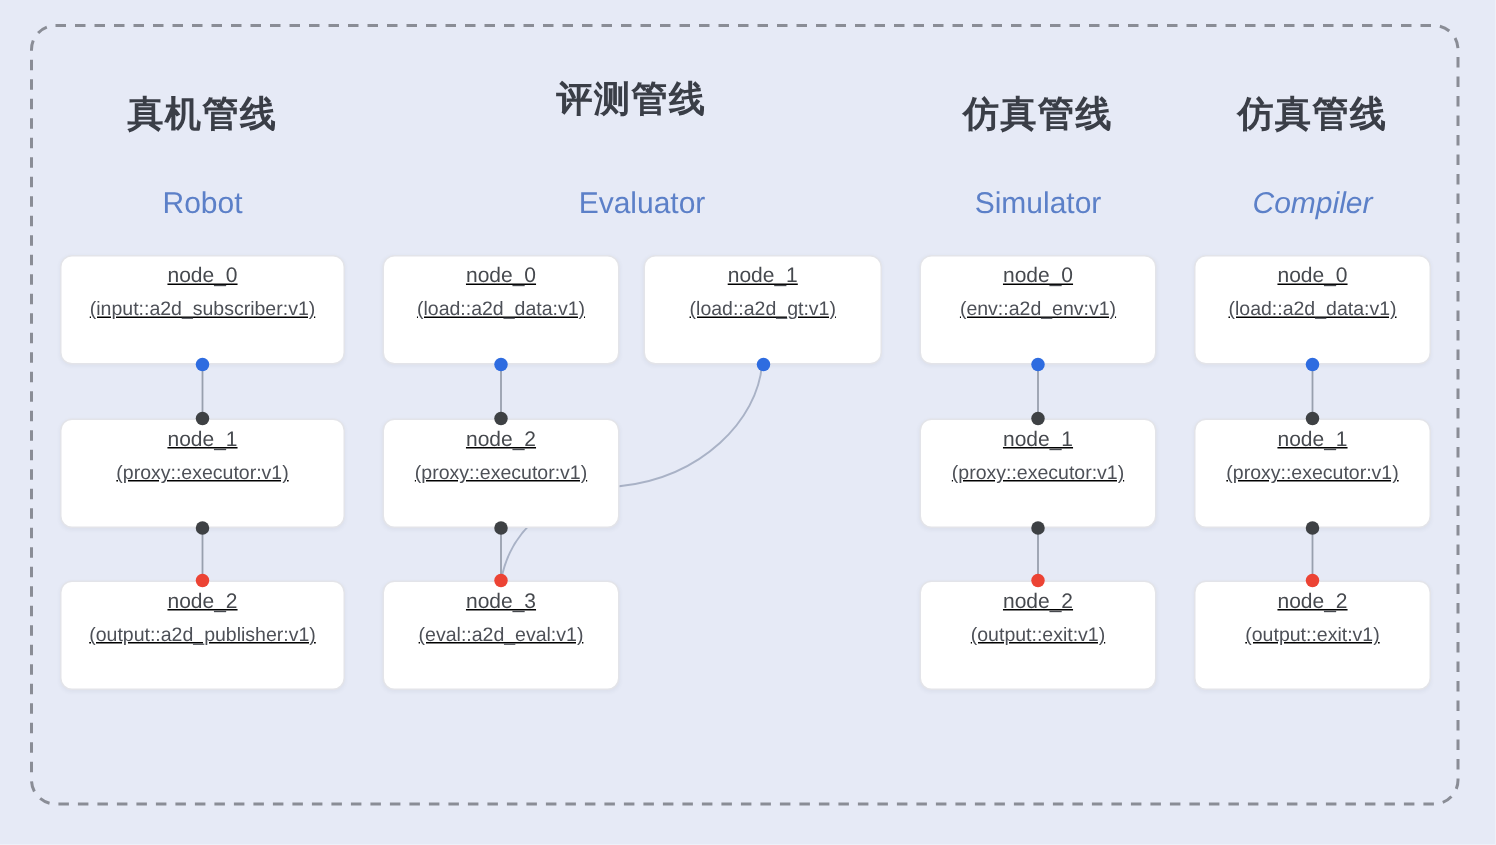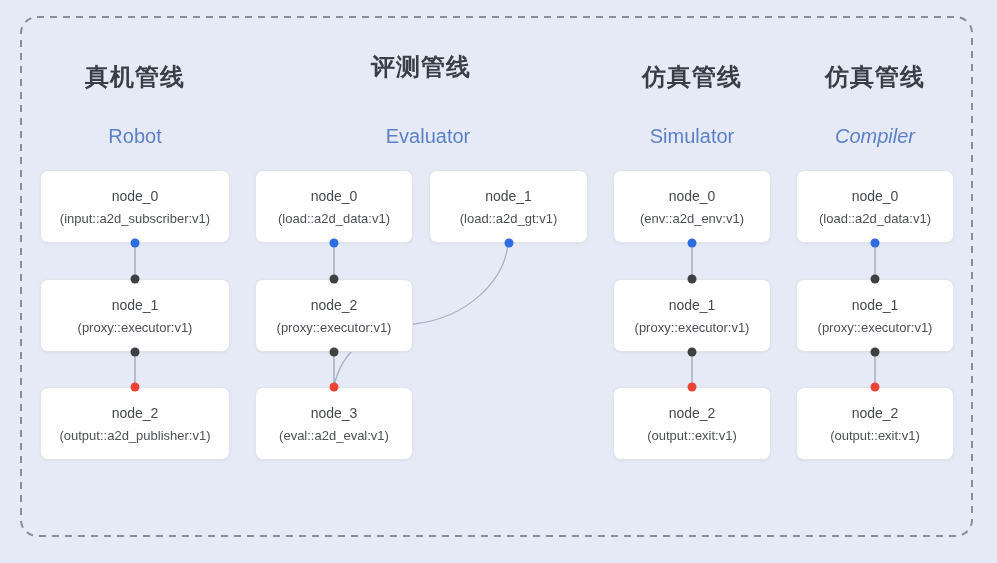--- a/index.html
+++ b/index.html
@@ -18,22 +18,23 @@
     position:absolute;transform:translateX(-50%);white-space:nowrap;
     font-size:20px;font-weight:400;
     color:var(--title-en,#5c80c8);z-index:1;line-height:24px;
   }
   .card{
     position:absolute;box-sizing:border-box;z-index:1;
     background:var(--card-bg,#ffffff);
     border:1px solid var(--card-border,#e3e4e9);
     border-radius:8px;
     box-shadow:0 1px 3px rgba(50,60,90,0.06);
-    display:flex;flex-direction:column;align-items:center;justify-content:center;
+    display:flex;flex-direction:column;align-items:center;justify-content:flex-start;
     text-align:center;
+    text-decoration:underline;
   }
   .card .t1{font-size:14px;line-height:24px;color:var(--node-title,#46494e);}
   .card .t2{font-size:13px;line-height:22px;color:var(--node-sub,#4d5057);}
   .dot{
     position:absolute;width:9px;height:9px;border-radius:50%;
     transform:translate(-50%,-50%);z-index:2;
   }
   .dot.blue{background:var(--dot-blue,#2e6ce0);}
   .dot.black{background:var(--dot-black,#3e4144);}
   .dot.red{background:var(--dot-red,#ec4334);}

